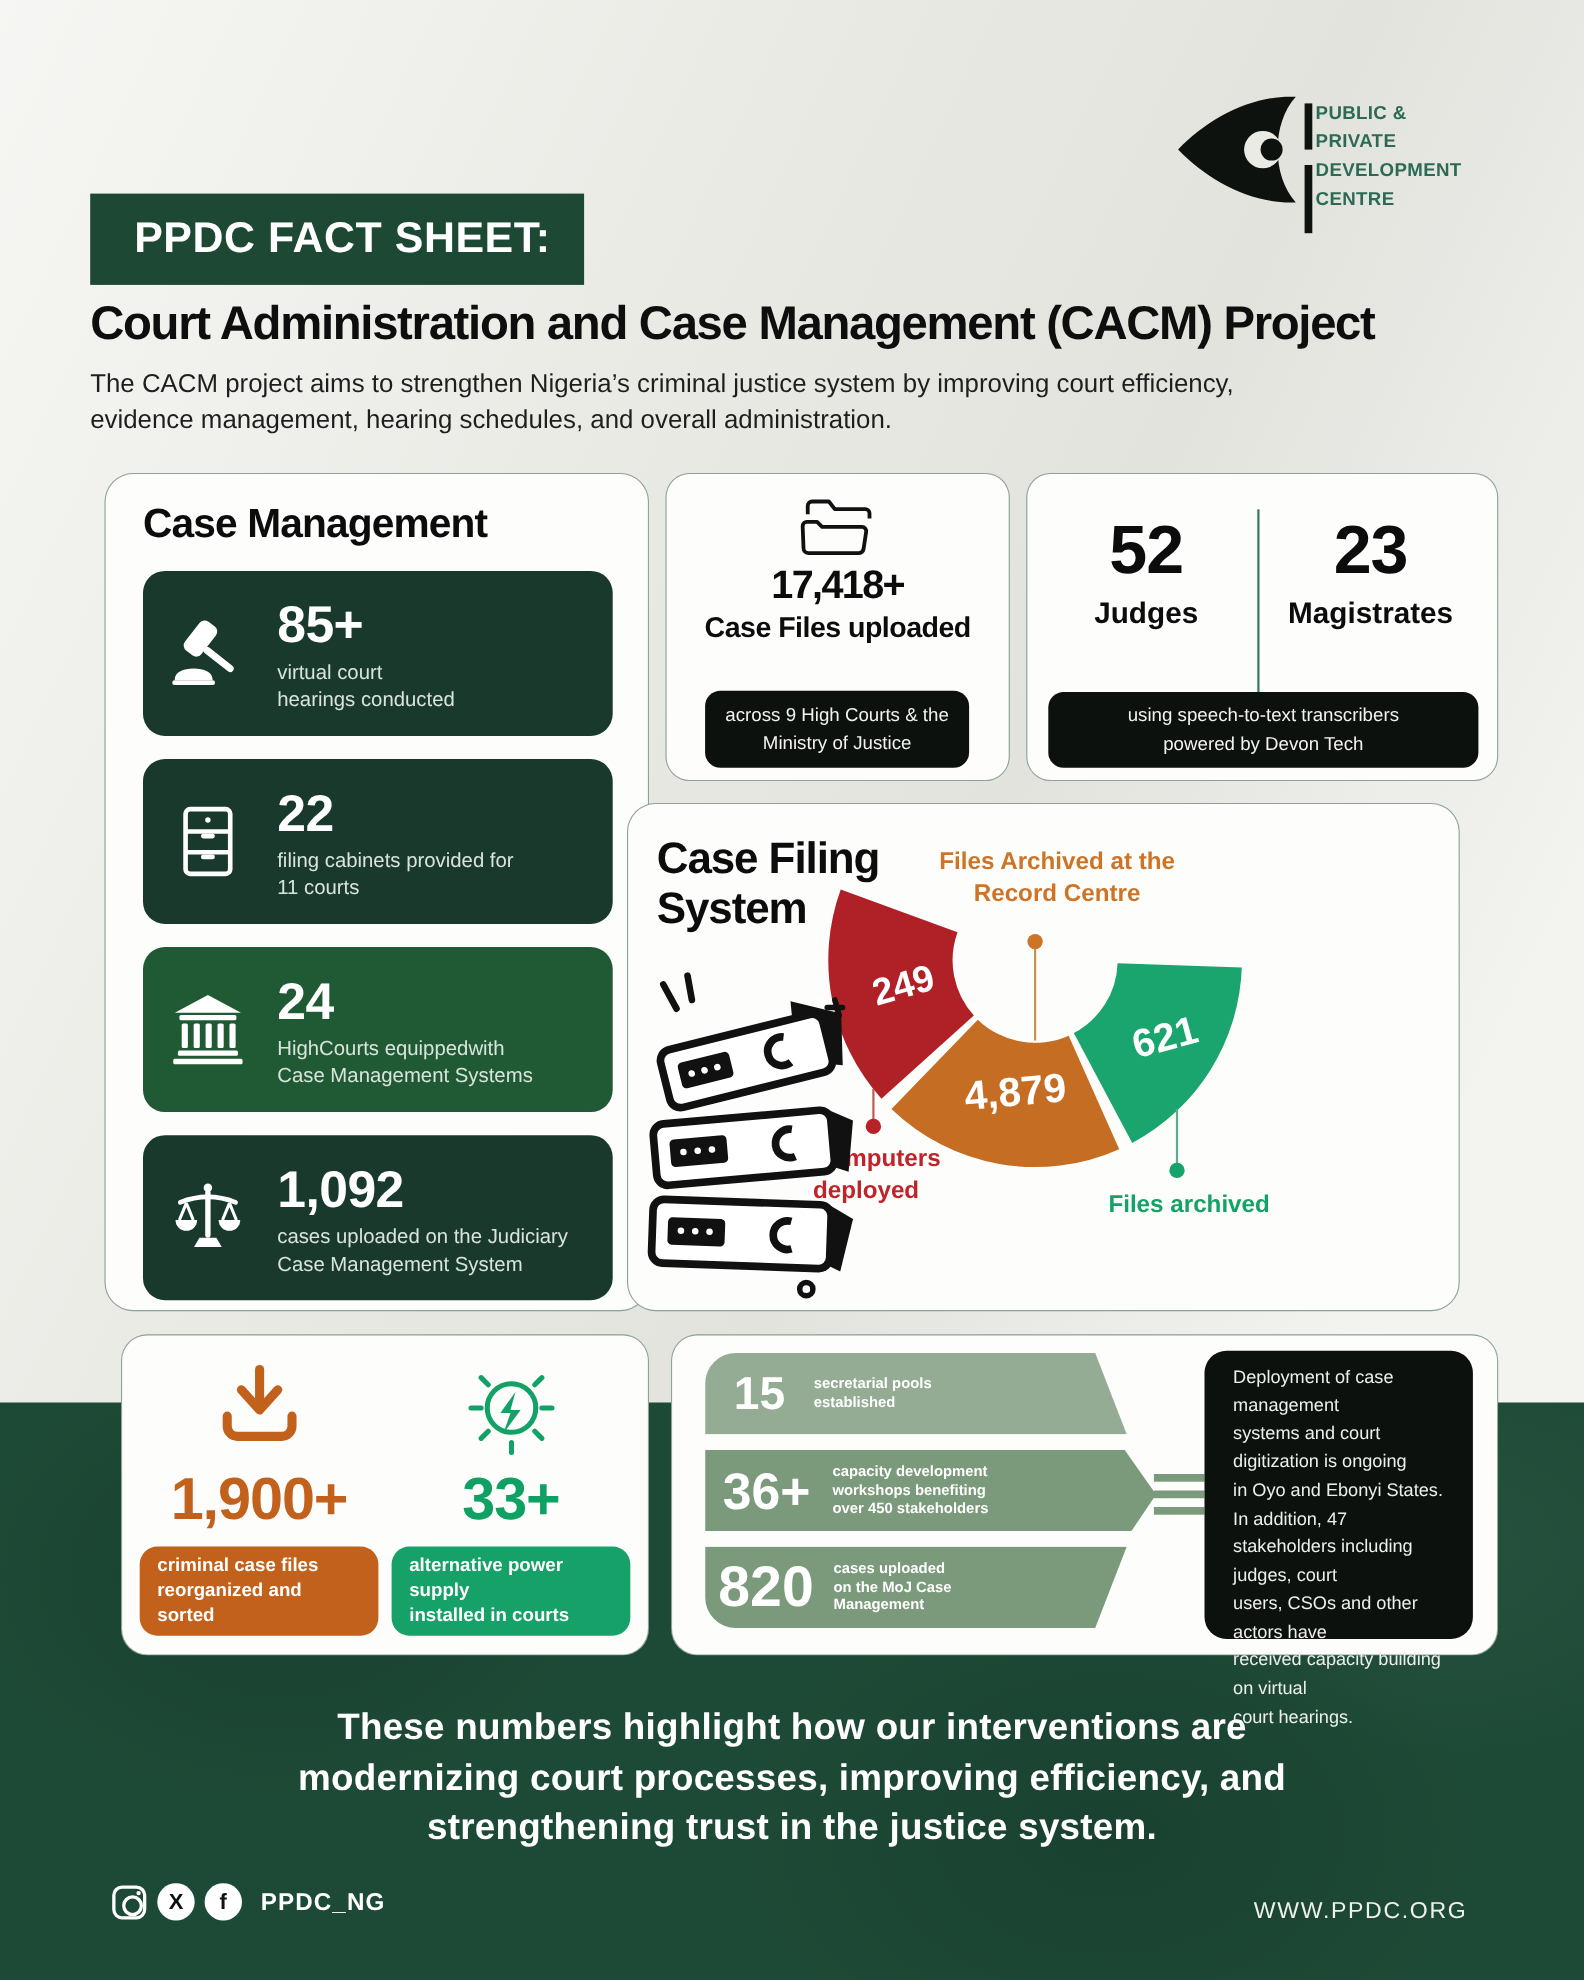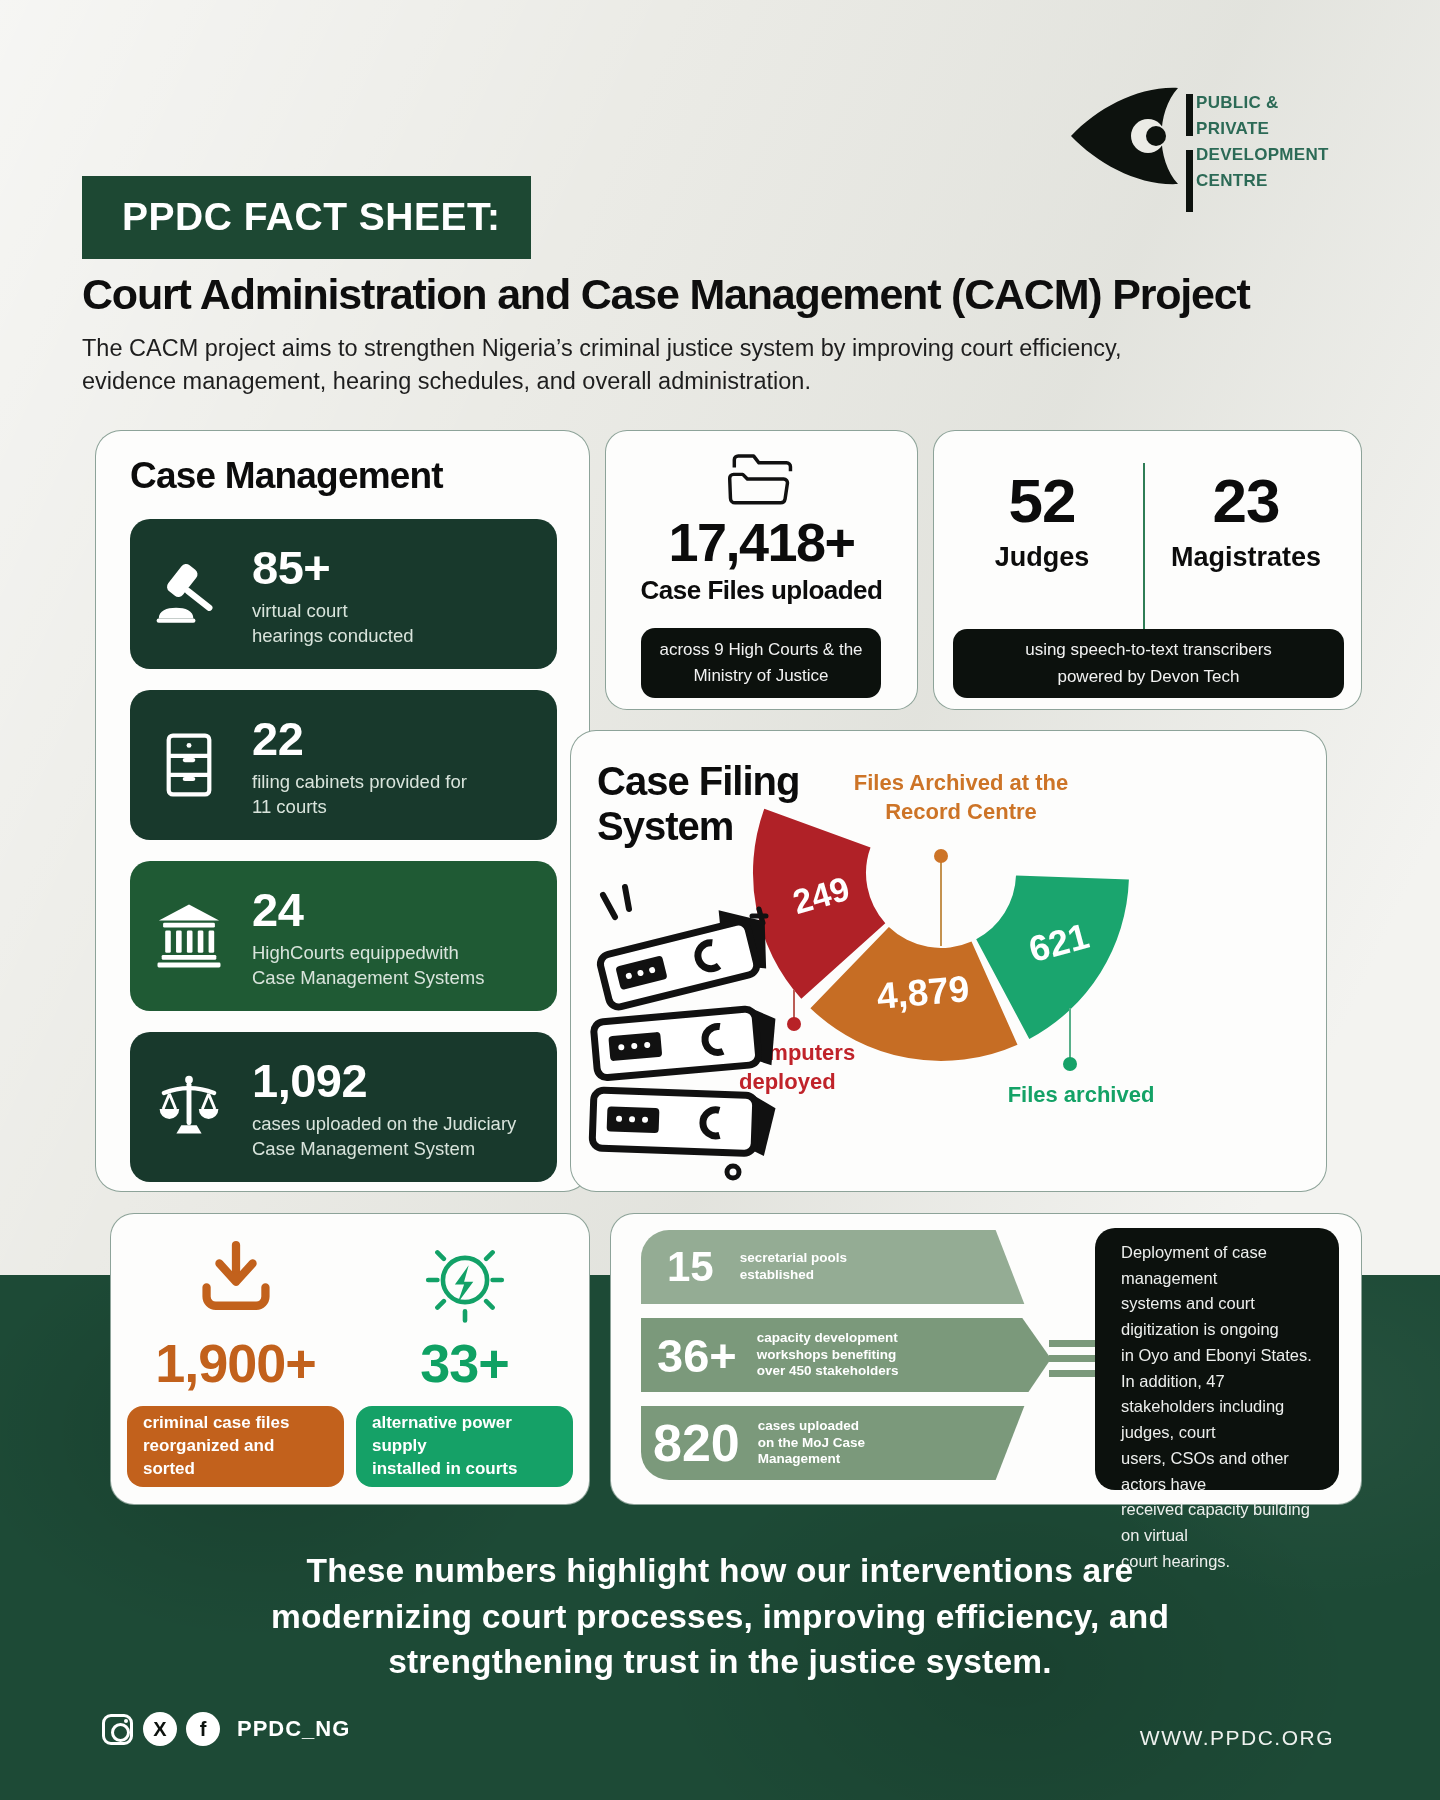--- a/index.html
+++ b/index.html
@@ -60,21 +60,21 @@
   }
   .cm-card.lighter{background:#1f5a34;}
   .cm-icon{width:74px;height:74px;flex:0 0 74px;display:flex;align-items:center;justify-content:center;}
   .cm-txt{margin-left:26px;}
   .cm-value{font-size:47px;font-weight:800;color:#fff;letter-spacing:-.5px;}
   .cm-label{font-size:18.5px;color:#d9e4dc;line-height:1.32;margin-top:4px;font-weight:500;}
 
   
   .files{left:605px;top:430px;width:313px;height:280px;text-align:center;}
   .files-icon{margin:18px auto 0;width:78px;height:60px;}
-  .files-value{font-size:54px;font-weight:800;color:#0c0c0c;letter-spacing:-1.5px;margin-top:2px;}
+  .files-value{font-size:36px;font-weight:800;color:#0c0c0c;letter-spacing:-1.5px;margin-top:2px;}
   .files-label{font-size:26px;font-weight:800;color:#0c0c0c;margin-top:2px;letter-spacing:-.5px;}
   .black-badge{
     position:absolute;background:#0c110d;border-radius:14px;color:#f2f2f2;
     display:flex;align-items:center;justify-content:center;text-align:center;
     font-size:17px;line-height:1.55;font-weight:500;
   }
   .files-badge{left:35px;right:36px;top:197px;height:70px;}
 
   
   .pers{left:933px;top:430px;width:429px;height:280px;}

